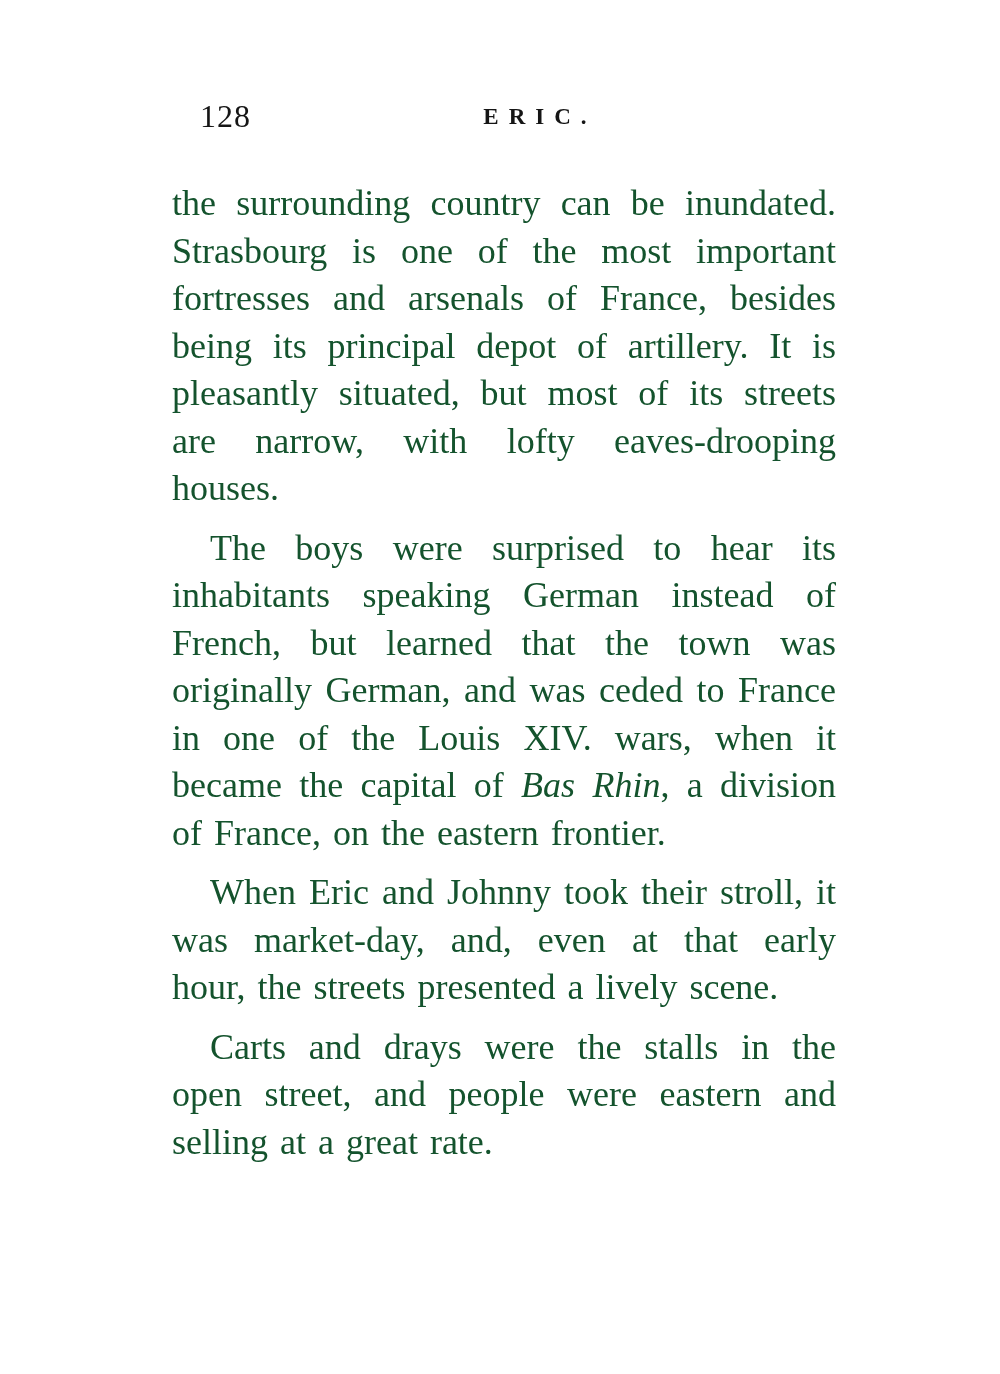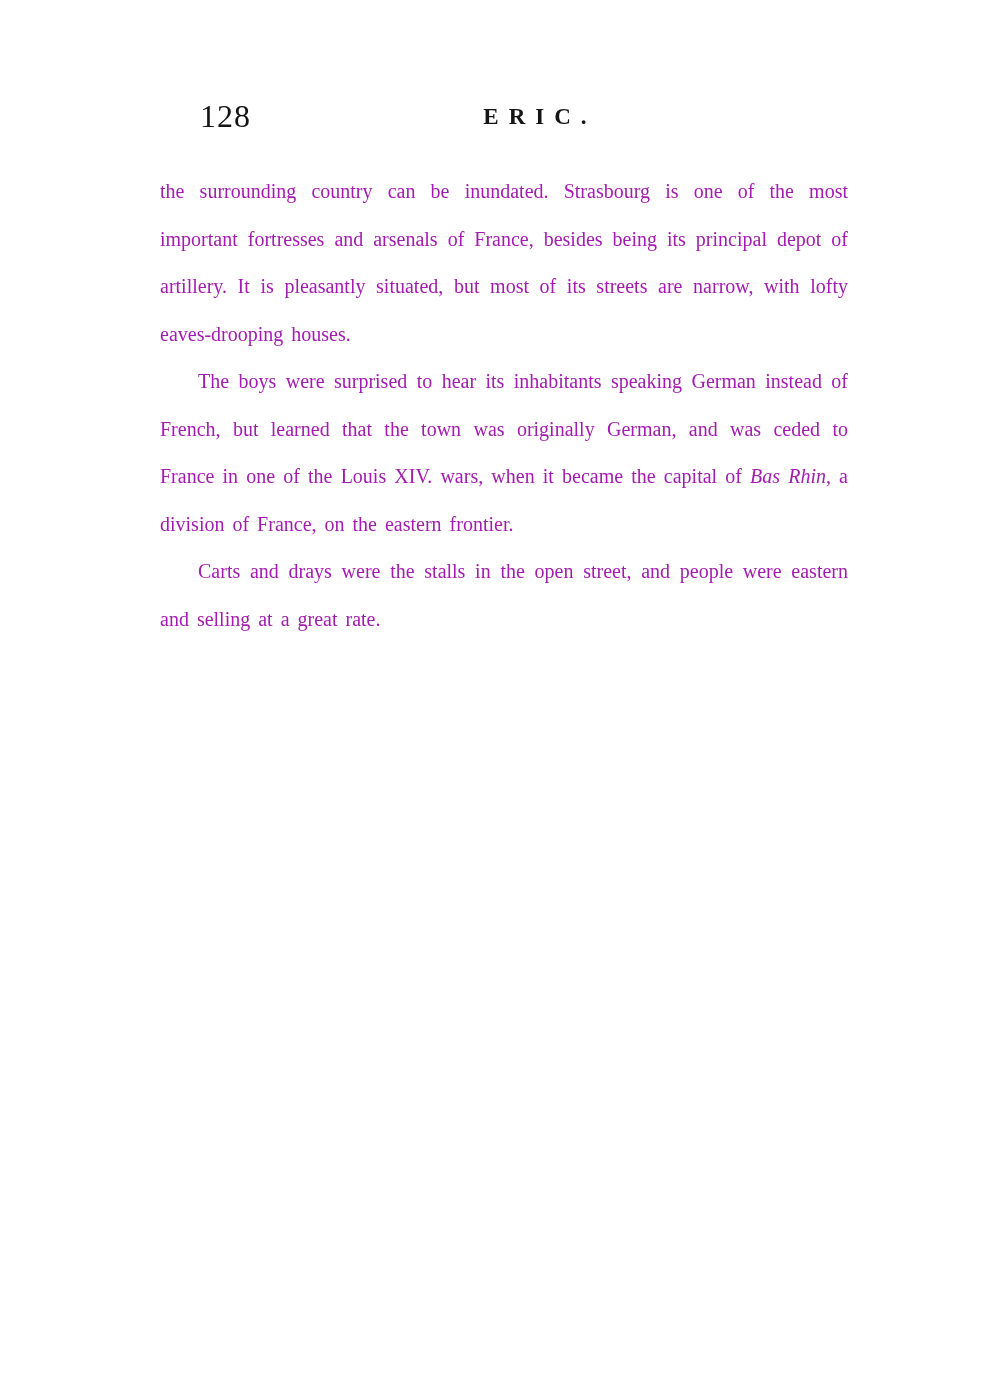--- a/index.html
+++ b/index.html
@@ -48,41 +48,42 @@
     letter-spacing: 10px;
     color: #151515;
   }
   .text-block {
     position: absolute;
     top: 168px;
     left: 160px;
     width: 688px;
   }
   .text-block p {
-    margin: 0;
-    font-size: 20px;
+    margin: 12px;
+    font-size: 36px;
     line-height: 47.5px;
     text-align: justify;
     word-spacing: 3px;
-    color: #a21caf;
+    color: #14532d;
   }
   .text-block p.indent {
     text-indent: 38px;
   }
   .text-block em {
     font-style: italic;
     font-family: Liberation Serif, serif;
   }
 </style>
 </head>
 <body>
 
 <div class="page">
   <div class="page-header">
     <span class="page-number">128</span>
     <span class="running-title">ERIC.</span>
   </div>
   <div class="text-block">
       <p><span>the surrounding country can be inundated. Strasbourg is one of the most important fortresses and arsenals of France, besides being its principal depot of artillery.  It is pleasantly situated, but most of its streets are narrow, with lofty eaves-drooping houses.</span></p>
       <p class="indent"><span>The boys were surprised to hear its inhabitants speaking German instead of French, but learned that the town was originally German, and was ceded to France in one of the Louis XIV. wars, when it became the capital of </span><em>Bas Rhin</em><span>, a division of France, on the eastern frontier.</span></p>
+      <p class="indent"><span>When Eric and Johnny took their stroll, it was market-day, and, even at that early hour, the streets presented a lively scene.</span></p>
       <p class="indent"><span>Carts and drays were the stalls in the open street, and people were eastern and selling at a great rate.</span></p>
     </div>
 </div>
 
 </body></html>

